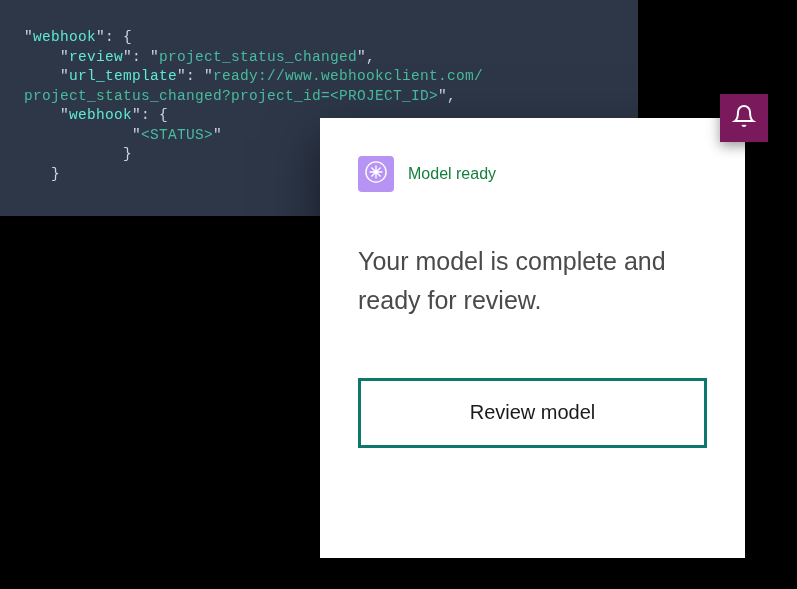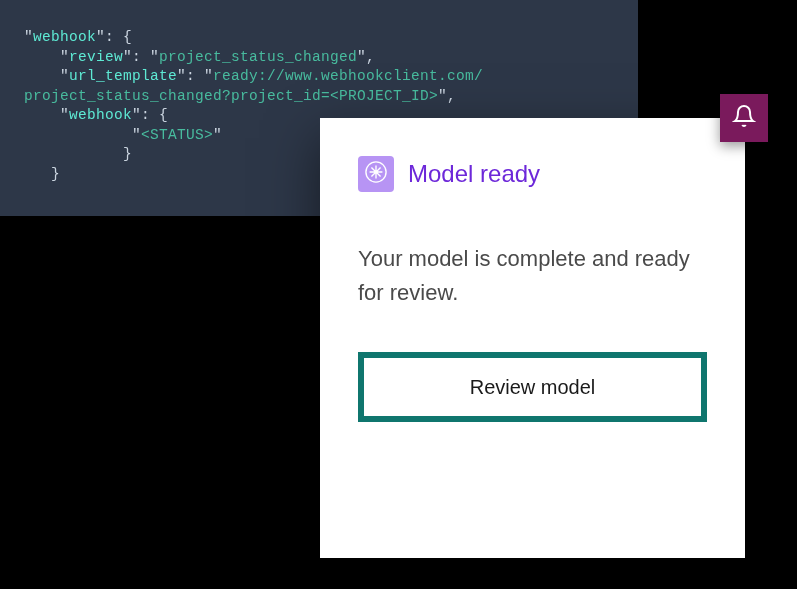--- a/index.html
+++ b/index.html
@@ -88,46 +88,46 @@
       justify-content: center;
     }
     
     .modal-icon svg {
       width: 22px;
       height: 22px;
       fill: #ffffff;
     }
     
     .modal-header-text {
-      font-size: 24px;
-      color: #6d28d9;
+      font-size: 16px;
+      color: #15803d;
       font-weight: 400;
     }
     
     .modal-title {
       font-size: 40px;
       line-height: 1.25;
       color: #1a1a1a;
       font-weight: 400;
       margin-bottom: 24px;
       letter-spacing: -0.5px;
     }
     
     .modal-body {
-      font-size: 22px;
+      font-size: 25px;
       line-height: 1.55;
       color: #4a4a4a;
-      margin-bottom: 42px;
+      margin-bottom: 58px;
     }
     
     .modal-button {
       width: 100%;
       height: 70px;
       background: #ffffff;
-      border: 6px solid #0f766e;
+      border: 3px solid #0f766e;
       font-size: 20px;
       color: #1a1a1a;
       cursor: pointer;
       font-family: inherit;
     }
   </style>
 </head>
 <body>
 
 <div class="code-panel"><span class="tok-punct">"</span><span class="tok-key">webhook</span><span class="tok-punct">": {</span>

